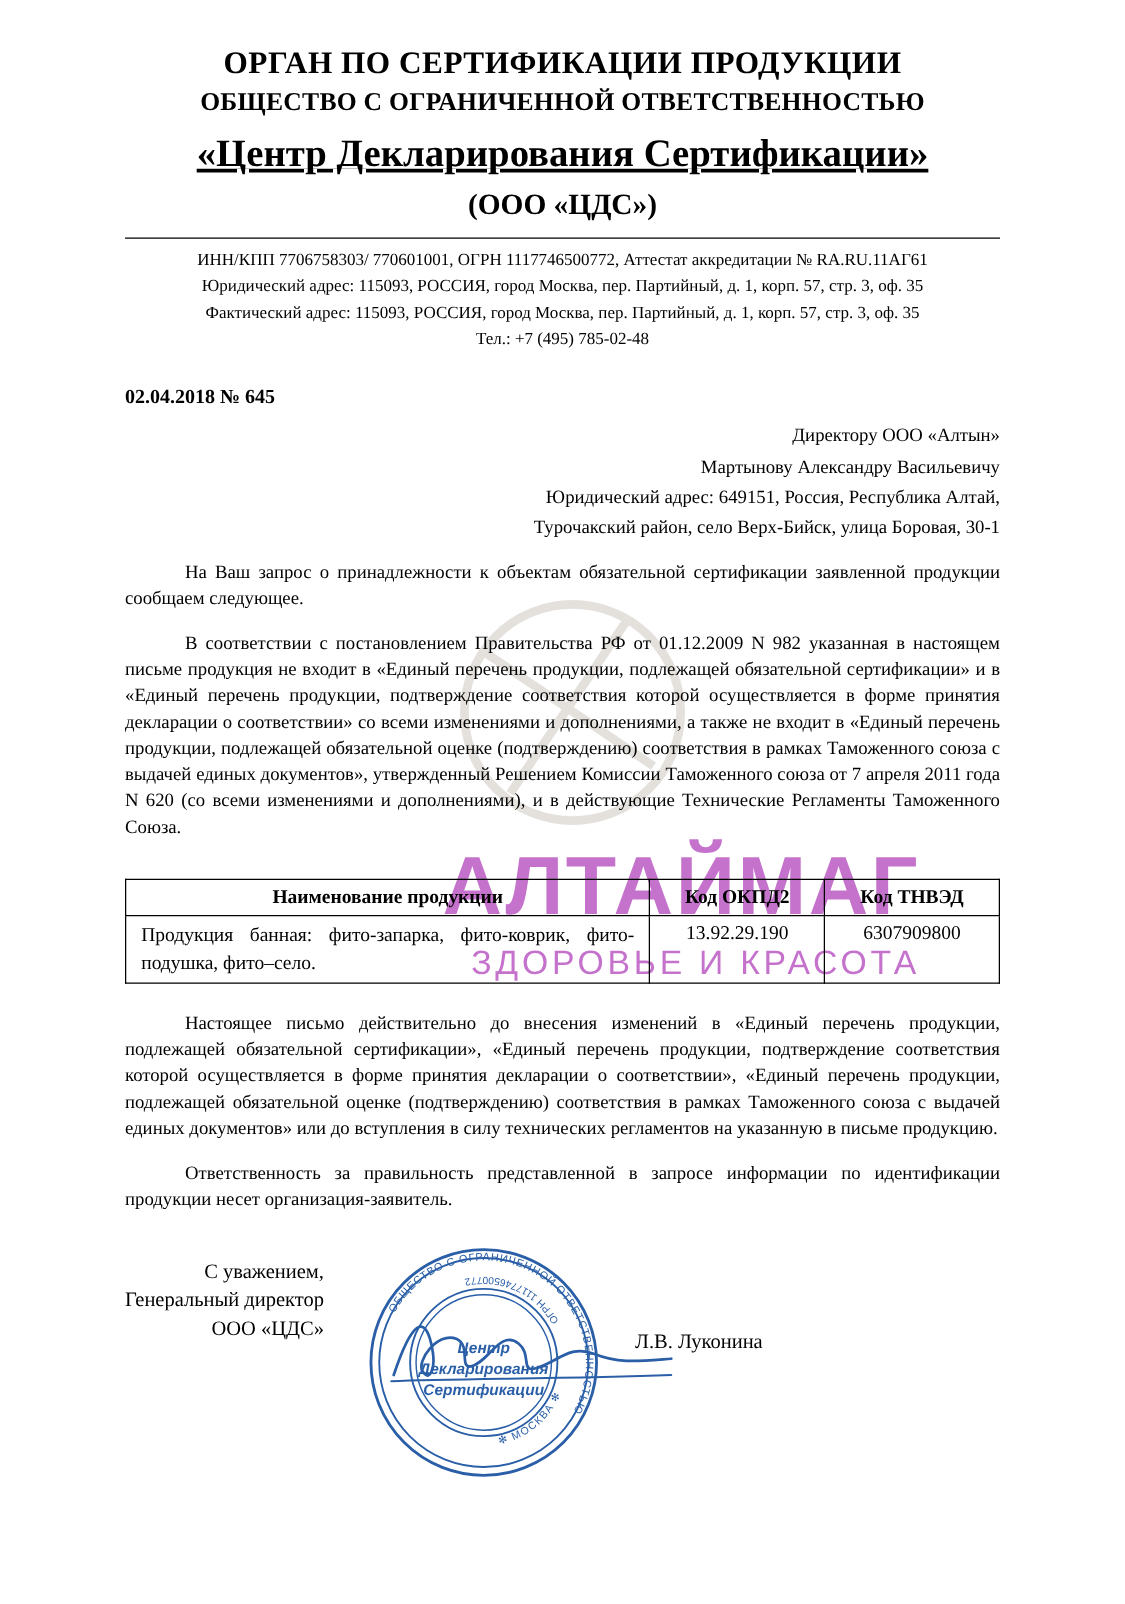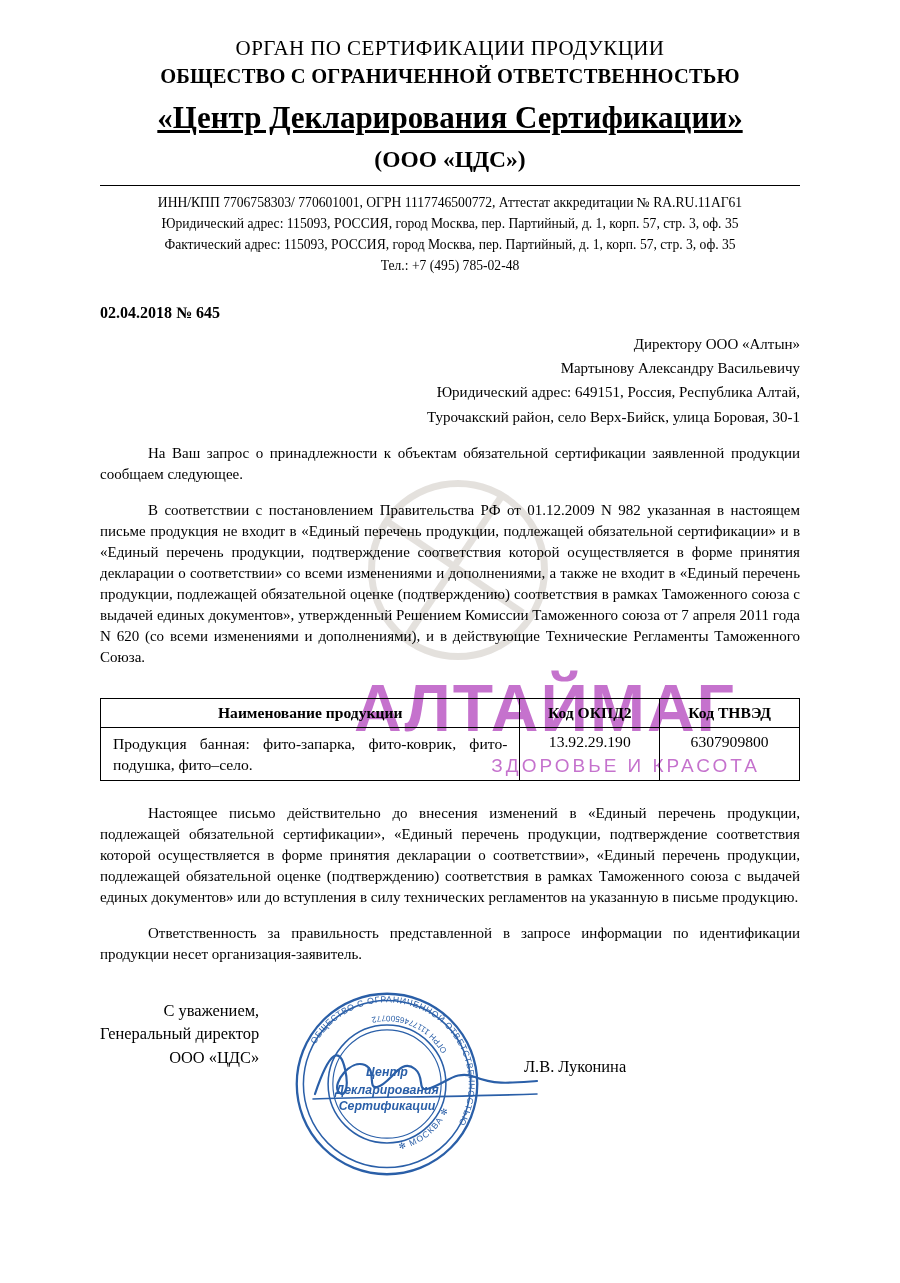--- a/index.html
+++ b/index.html
@@ -42,23 +42,22 @@
     font-family: "Liberation Sans", sans-serif;
     letter-spacing: 2px;
   }
   .wm-main {
     top: 215px;
     font-size: 66px;
     font-weight: bold;
   }
   .wm-sub {
     top: 300px;
-    font-size: 19px;
+    font-size: 27px;
     letter-spacing: 3px;
-    padding-left: 24px;
   }
   .wm-circle {
     position: absolute;
     left: 368px;
     top: 25px;
     width: 166px;
     height: 166px;
     border: 7px solid #cfc9c3;
     border-radius: 50%;
     opacity: .55;
@@ -75,22 +74,22 @@
   .wm-circle:after {
     left: 76px; top: -4px; width: 7px; height: 166px;
     transform: rotate(34deg);
   }
 
   .content { position: relative; z-index: 2; }
 
   
   .hdr { text-align: center; }
   .hdr-line-1 {
-    font-size: 21px;
-    font-weight: normal;
+    font-size: 25px;
+    font-weight: bold;
     letter-spacing: .4px;
     line-height: 1.35;
   }
   .hdr-line-2 {
     font-size: 20.5px;
     font-weight: bold;
     letter-spacing: .2px;
     line-height: 1.45;
   }
   .hdr-line-3 {
@@ -189,21 +188,21 @@
   .sig-block {
     margin-top: 34px;
     position: relative;
     font-size: 16.4px;
     line-height: 1.42;
     min-height: 170px;
   }
   .sig-left { display: inline-block; text-align: right; }
   .sig-name {
     position: absolute;
-    left: 424px;
+    left: 408px;
     top: 56px;
     font-size: 16.4px;
   }
 
   
   .stamp {
     position: absolute;
     left: 192px;
     top: -10px;
     width: 190px;

